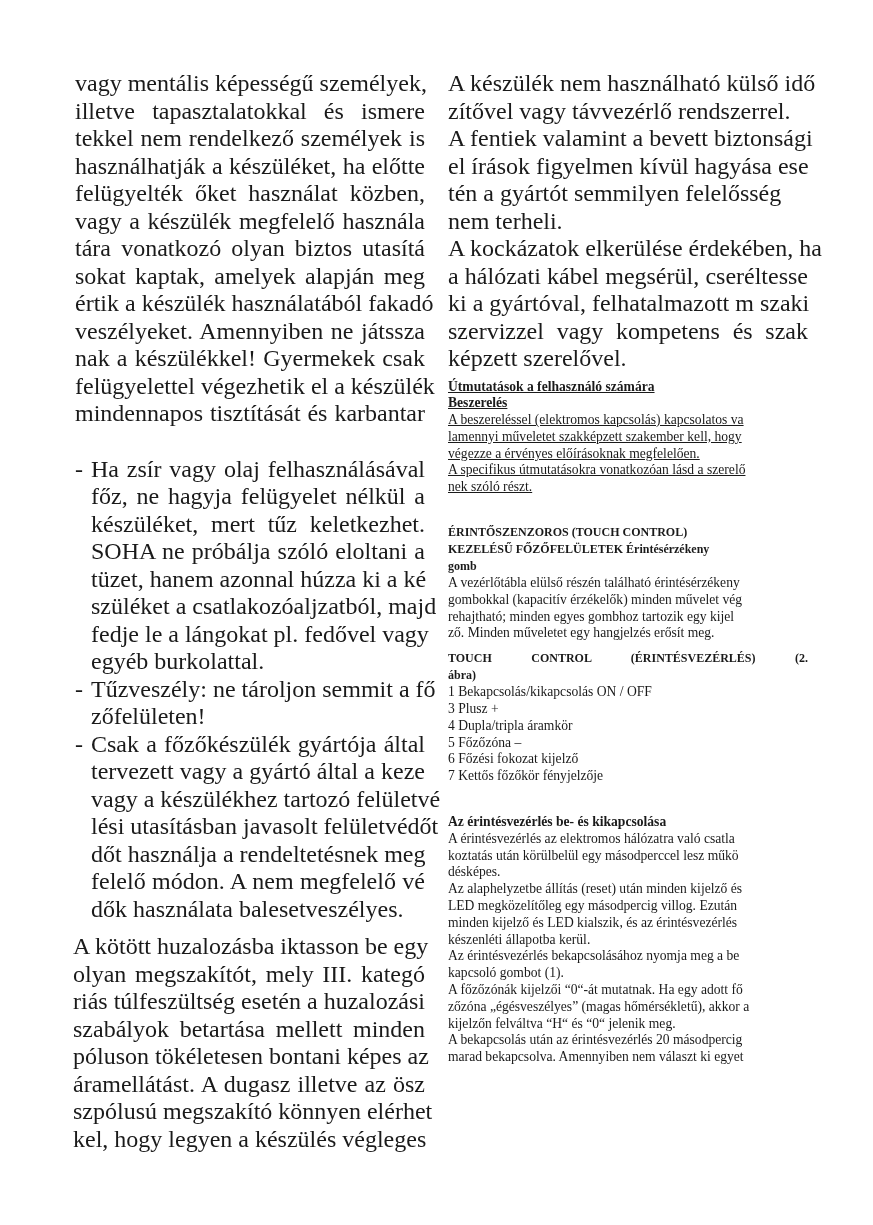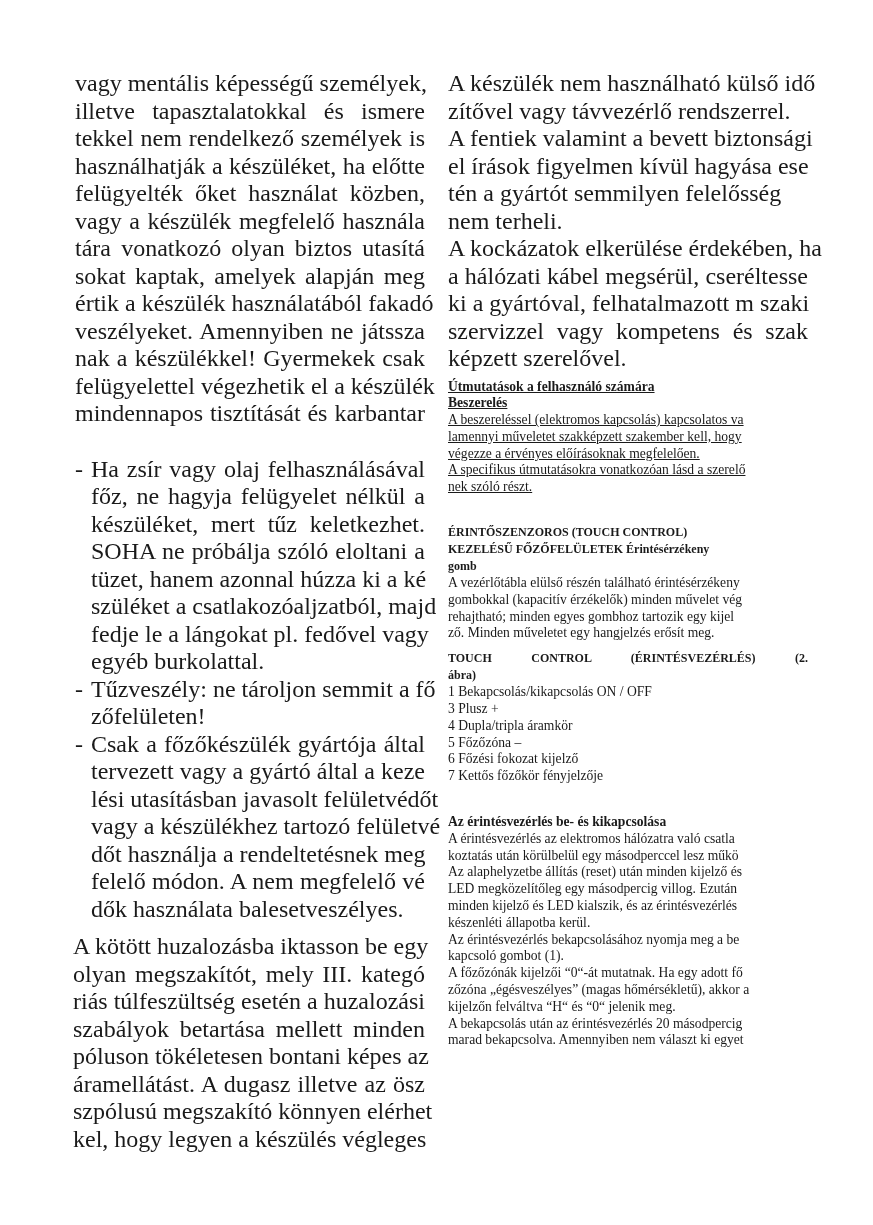--- a/index.html
+++ b/index.html
@@ -55,22 +55,22 @@
   </div>
   <div class="bullet">
     <span class="dash">-</span>
     <span class="big-line">Tűzveszély: ne tároljon semmit a fő</span>
     <span class="big-line">zőfelületen!</span>
   </div>
   <div class="bullet">
     <span class="dash">-</span>
     <span class="big-line jl">Csak a főzőkészülék gyártója által</span>
     <span class="big-line jl">tervezett vagy a gyártó által a keze</span>
+    <span class="big-line jl">vagy a készülékhez tartozó felületvé</span>
     <span class="big-line jl">lési utasításban javasolt felületvédőt</span>
-    <span class="big-line jl">vagy a készülékhez tartozó felületvé</span>
     <span class="big-line jl">dőt használja a rendeltetésnek meg</span>
     <span class="big-line jl">felelő módon. A nem megfelelő vé</span>
     <span class="big-line">dők használata balesetveszélyes.</span>
   </div>
 
   <div class="para2" style="margin-left:-2px;">
     <span class="big-line jl">A kötött huzalozásba iktasson be egy</span>
     <span class="big-line jl">olyan megszakítót, mely III. kategó</span>
     <span class="big-line jl">riás túlfeszültség esetén a huzalozási</span>
     <span class="big-line jl">szabályok betartása mellett minden</span>
@@ -124,20 +124,21 @@
     <span class="sl">4 Dupla/tripla áramkör</span>
     <span class="sl">5 Főzőzóna –</span>
     <span class="sl">6 Főzési fokozat kijelző</span>
     <span class="sl">7 Kettős főzőkör fényjelzője</span>
   </div>
 
   <div class="small" style="margin-top:29px;">
     <span class="sl bold">Az érintésvezérlés be- és kikapcsolása</span>
     <span class="sl">A érintésvezérlés az elektromos hálózatra való csatla</span>
     <span class="sl">koztatás után körülbelül egy másodperccel lesz műkö</span>
+    <span class="sl">désképes.</span>
     <span class="sl">Az alaphelyzetbe állítás (reset) után minden kijelző és</span>
     <span class="sl">LED megközelítőleg egy másodpercig villog. Ezután</span>
     <span class="sl">minden kijelző és LED kialszik, és az érintésvezérlés</span>
     <span class="sl">készenléti állapotba kerül.</span>
     <span class="sl">Az érintésvezérlés bekapcsolásához nyomja meg a be</span>
     <span class="sl">kapcsoló gombot (1).</span>
     <span class="sl">A főzőzónák kijelzői “0“-át mutatnak. Ha egy adott fő</span>
     <span class="sl">zőzóna „égésveszélyes” (magas hőmérsékletű), akkor a</span>
     <span class="sl">kijelzőn felváltva “H“ és “0“ jelenik meg.</span>
     <span class="sl">A bekapcsolás után az érintésvezérlés 20 másodpercig</span>

